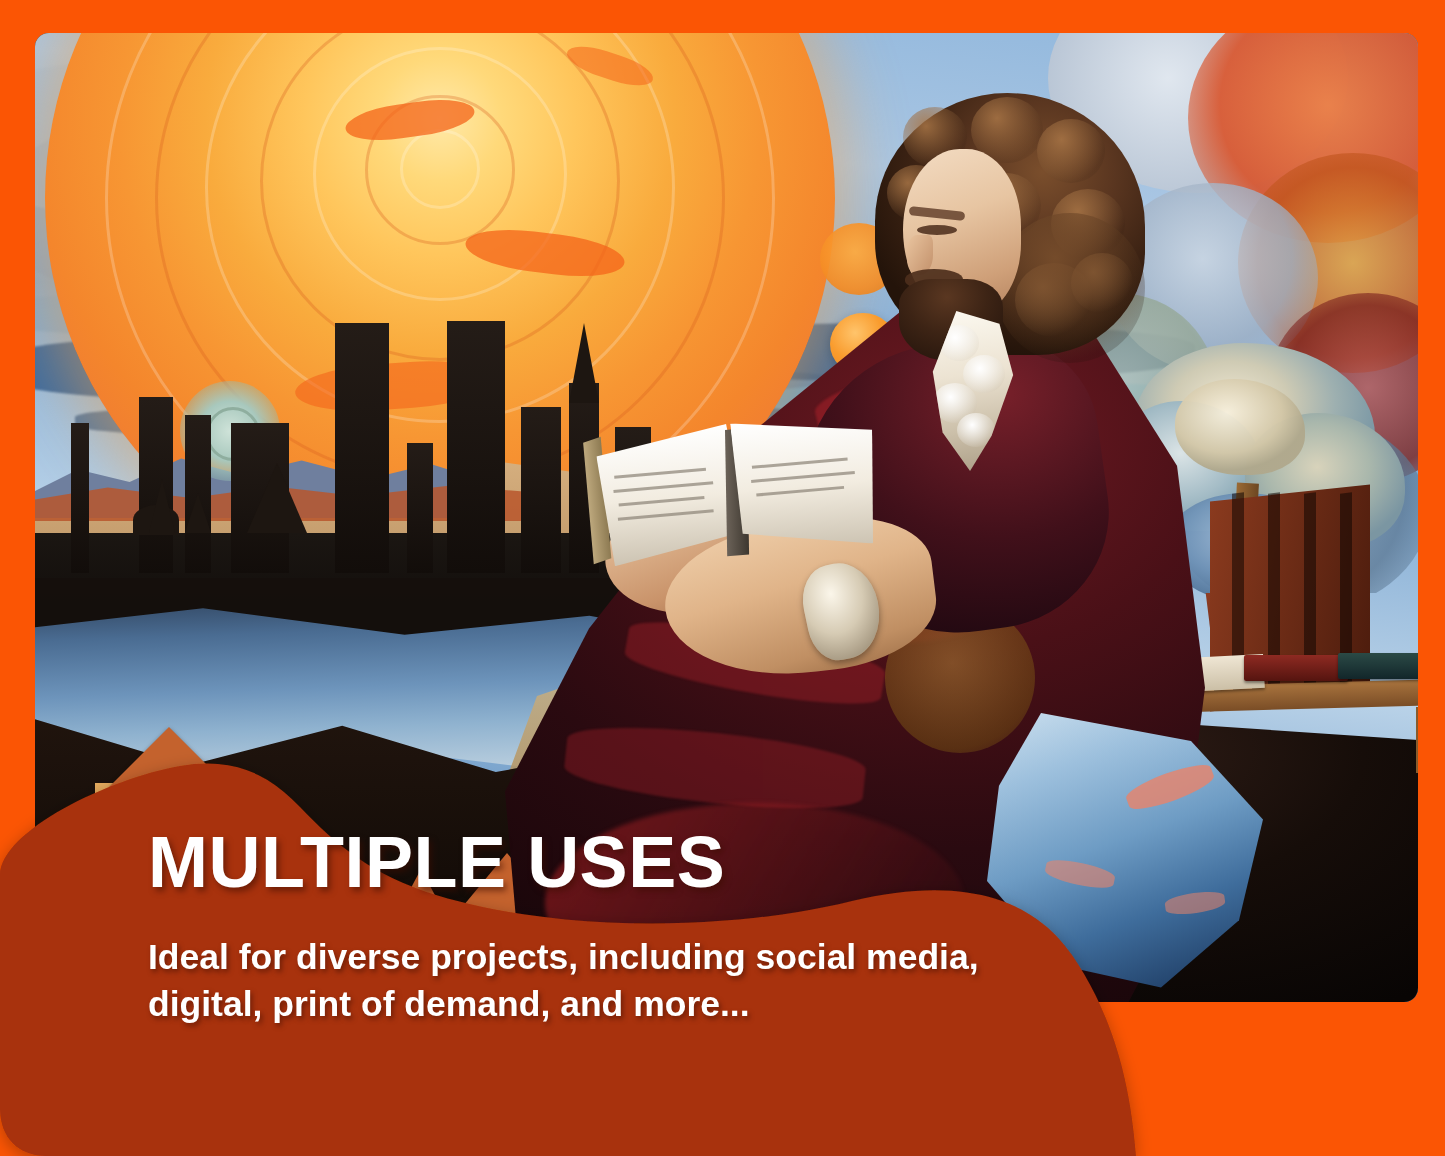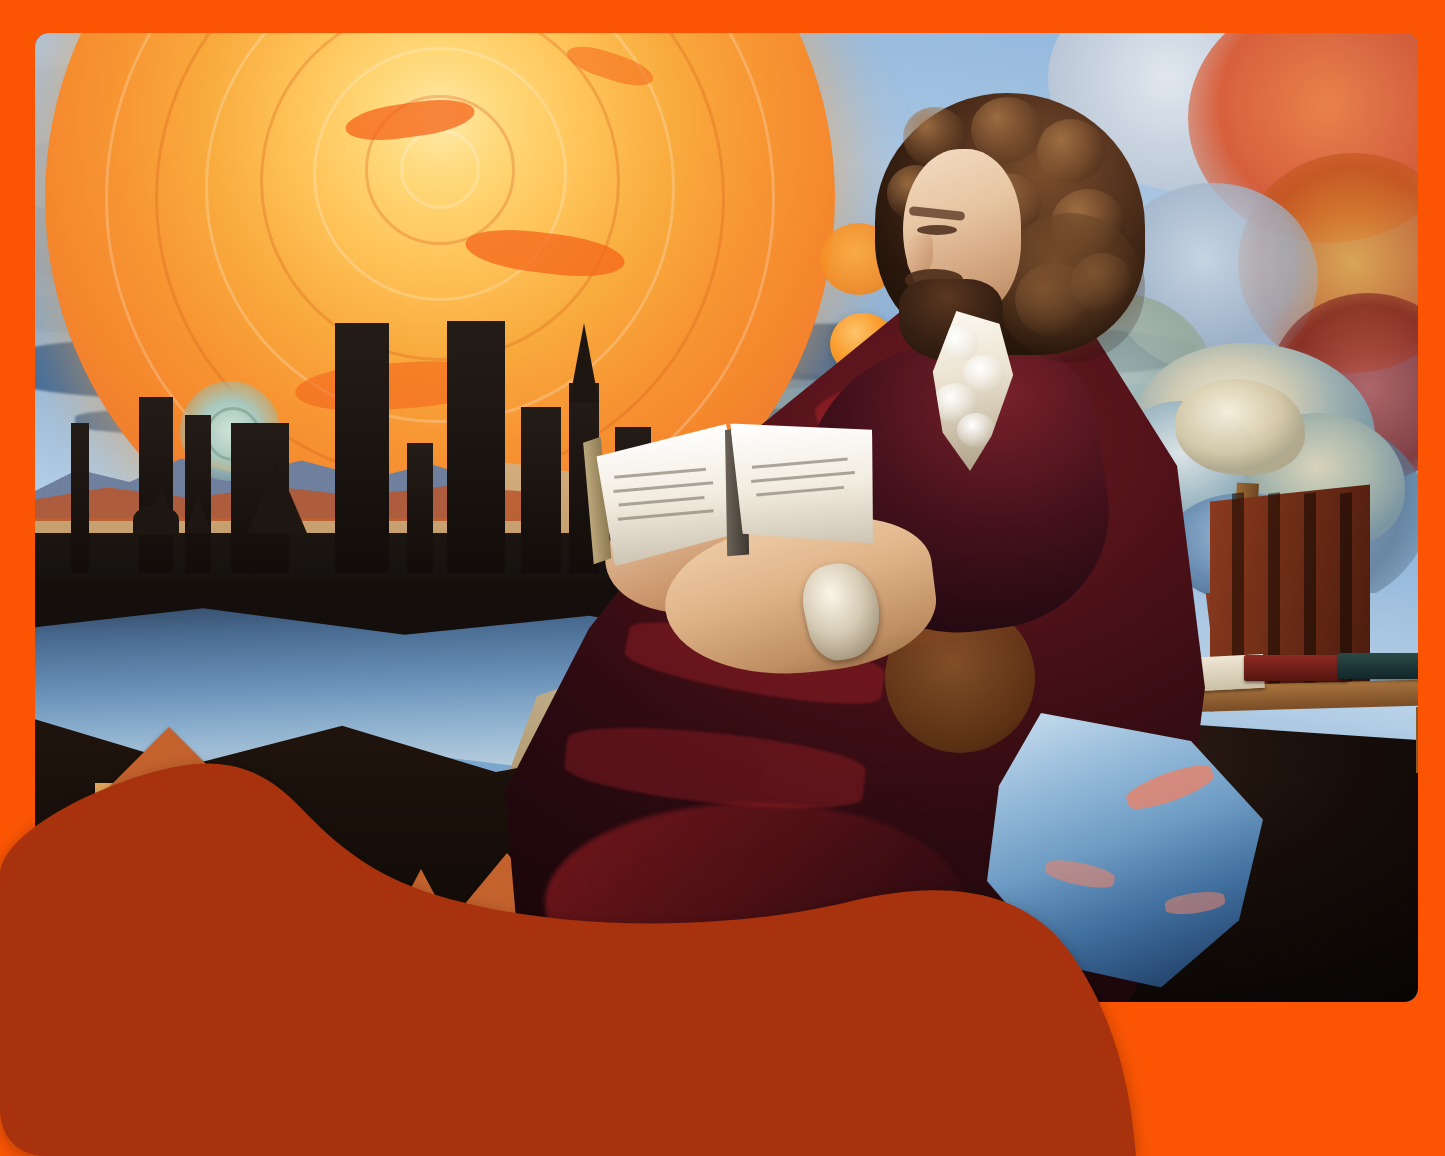--- a/index.html
+++ b/index.html
@@ -605,15 +605,17 @@
                C 960,140 1032,162 1072,220
                C 1110,276 1130,340 1136,421
                L 46,421
                C 18,421 0,402 0,374
                L 0,140
                C 0,96 110,43 180,31 Z"></path>
     </svg>
   </div>
 
   <div id="caption">
+    <h1>MULTIPLE USES</h1>
+    <p>Ideal for diverse projects, including social media, digital, print of demand, and more...</p>
   </div>
 
 </div>
 
 </body></html>

